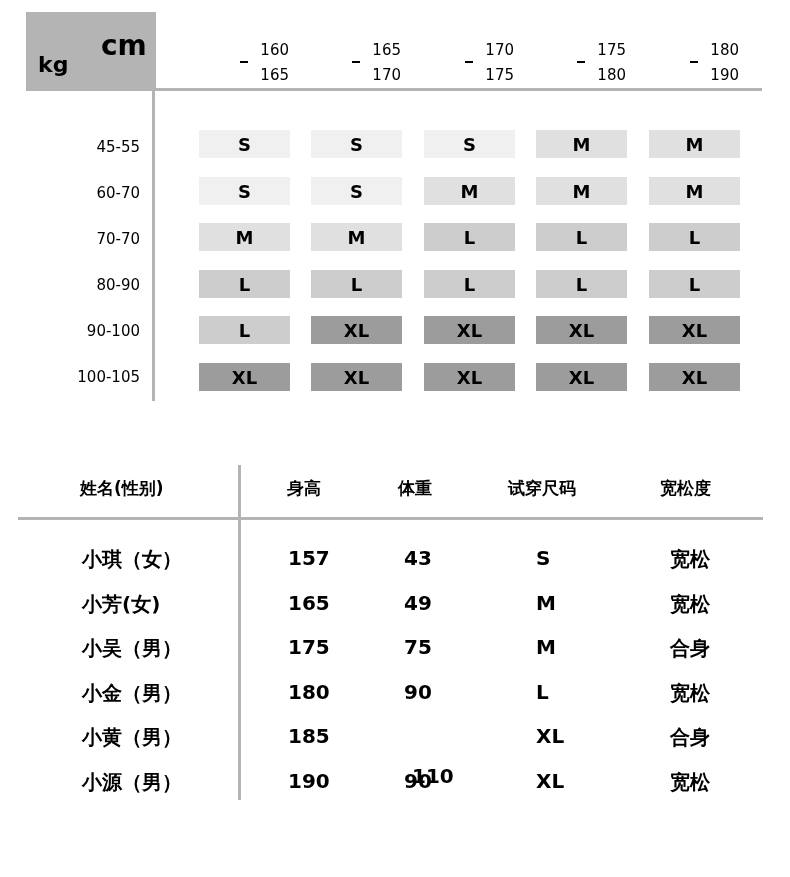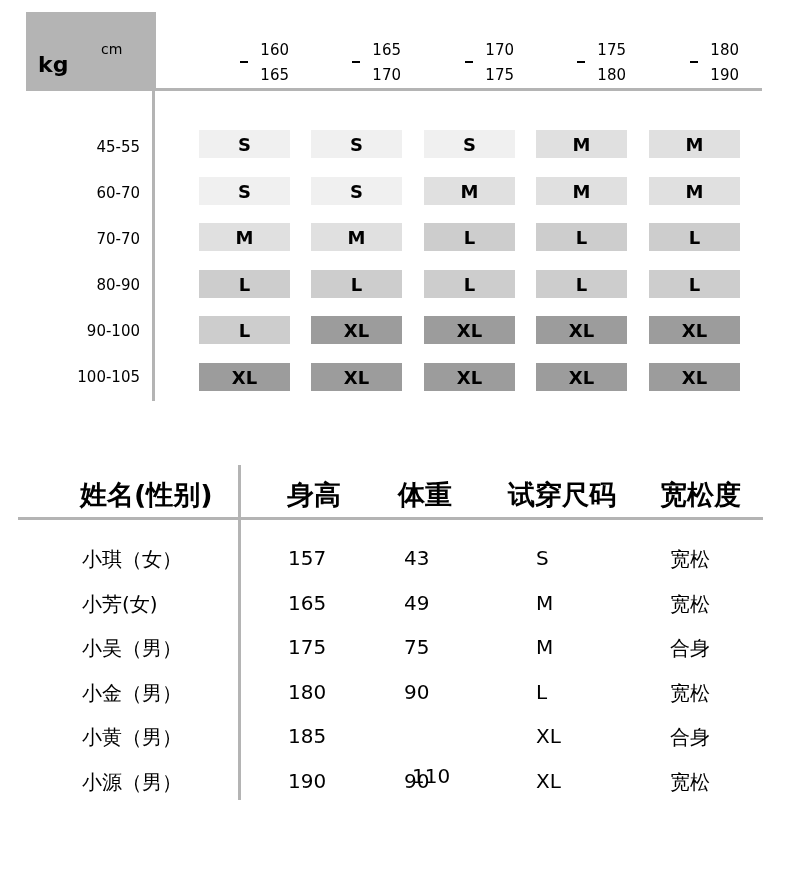--- a/index.html
+++ b/index.html
@@ -2,41 +2,41 @@
 <html><head>
 <meta charset="utf-8">
 <style>
   html, body { margin: 0; padding: 0; background: #ffffff; }
   body { width: 790px; height: 877px; position: relative; overflow: hidden;
          font-family: "DejaVu Sans", "Liberation Sans", sans-serif; color: #000; }
   .abs { position: absolute; }
 
   
   .corner { left: 26px; top: 12px; width: 130px; height: 79px; background: #b4b4b4; }
-  .corner .cm { position: absolute; left: 75px; top: 17px; font-size: 14px; font-weight: normal; margin-top: 12px; }
+  .corner .cm { position: absolute; left: 75px; top: 17px; font-size: 28px; font-weight: bold; }
   .corner .kg { position: absolute; left: 12px; top: 40px; font-size: 22px; font-weight: bold; }
   .hline-top { left: 156px; top: 88px; width: 606px; height: 3px; background: #b4b4b4; }
   .vline-top { left: 152px; top: 91px; width: 3px; height: 310px; background: #b4b4b4; }
 
   .col-head { width: 90px; text-align: right; font-size: 15px; line-height: 26px; top: 37px; }
   .col-head .dash { display: block; width: 8px; height: 2px; background: #000; margin: -2px auto -1px; }
   .row-label { left: 40px; width: 100px; text-align: right; font-size: 15px; }
 
   .cell { width: 91px; height: 28px; display: flex; align-items: center; justify-content: center;
           font-weight: bold; font-size: 18px; }
   .s-S  { background: #f0f0f0; }
   .s-M  { background: #e0e0e0; }
   .s-L  { background: #cdcdcd; }
   .s-XL { background: #9c9c9c; }
 
   
-  .th { top: 477px; font-size: 27px; font-weight: bold; white-space: nowrap; }
+  .th { top: 477px; font-size: 17px; font-weight: bold; white-space: nowrap; }
   .hline-bot { left: 18px; top: 517px; width: 745px; height: 3px; background: #b4b4b4; }
   .vline-bot { left: 238px; top: 465px; width: 3px; height: 335px; background: #b4b4b4; }
-  .td { font-size: 20px; font-weight: normal; white-space: nowrap; }
+  .td { font-size: 20px; font-weight: bold; white-space: nowrap; }
 </style>
 </head>
 <body>
 
 <div class="abs corner">
   <span class="cm">cm</span>
   <span class="kg">kg</span>
 </div>
 <div class="abs hline-top"></div>
 <div class="abs vline-top"></div>

